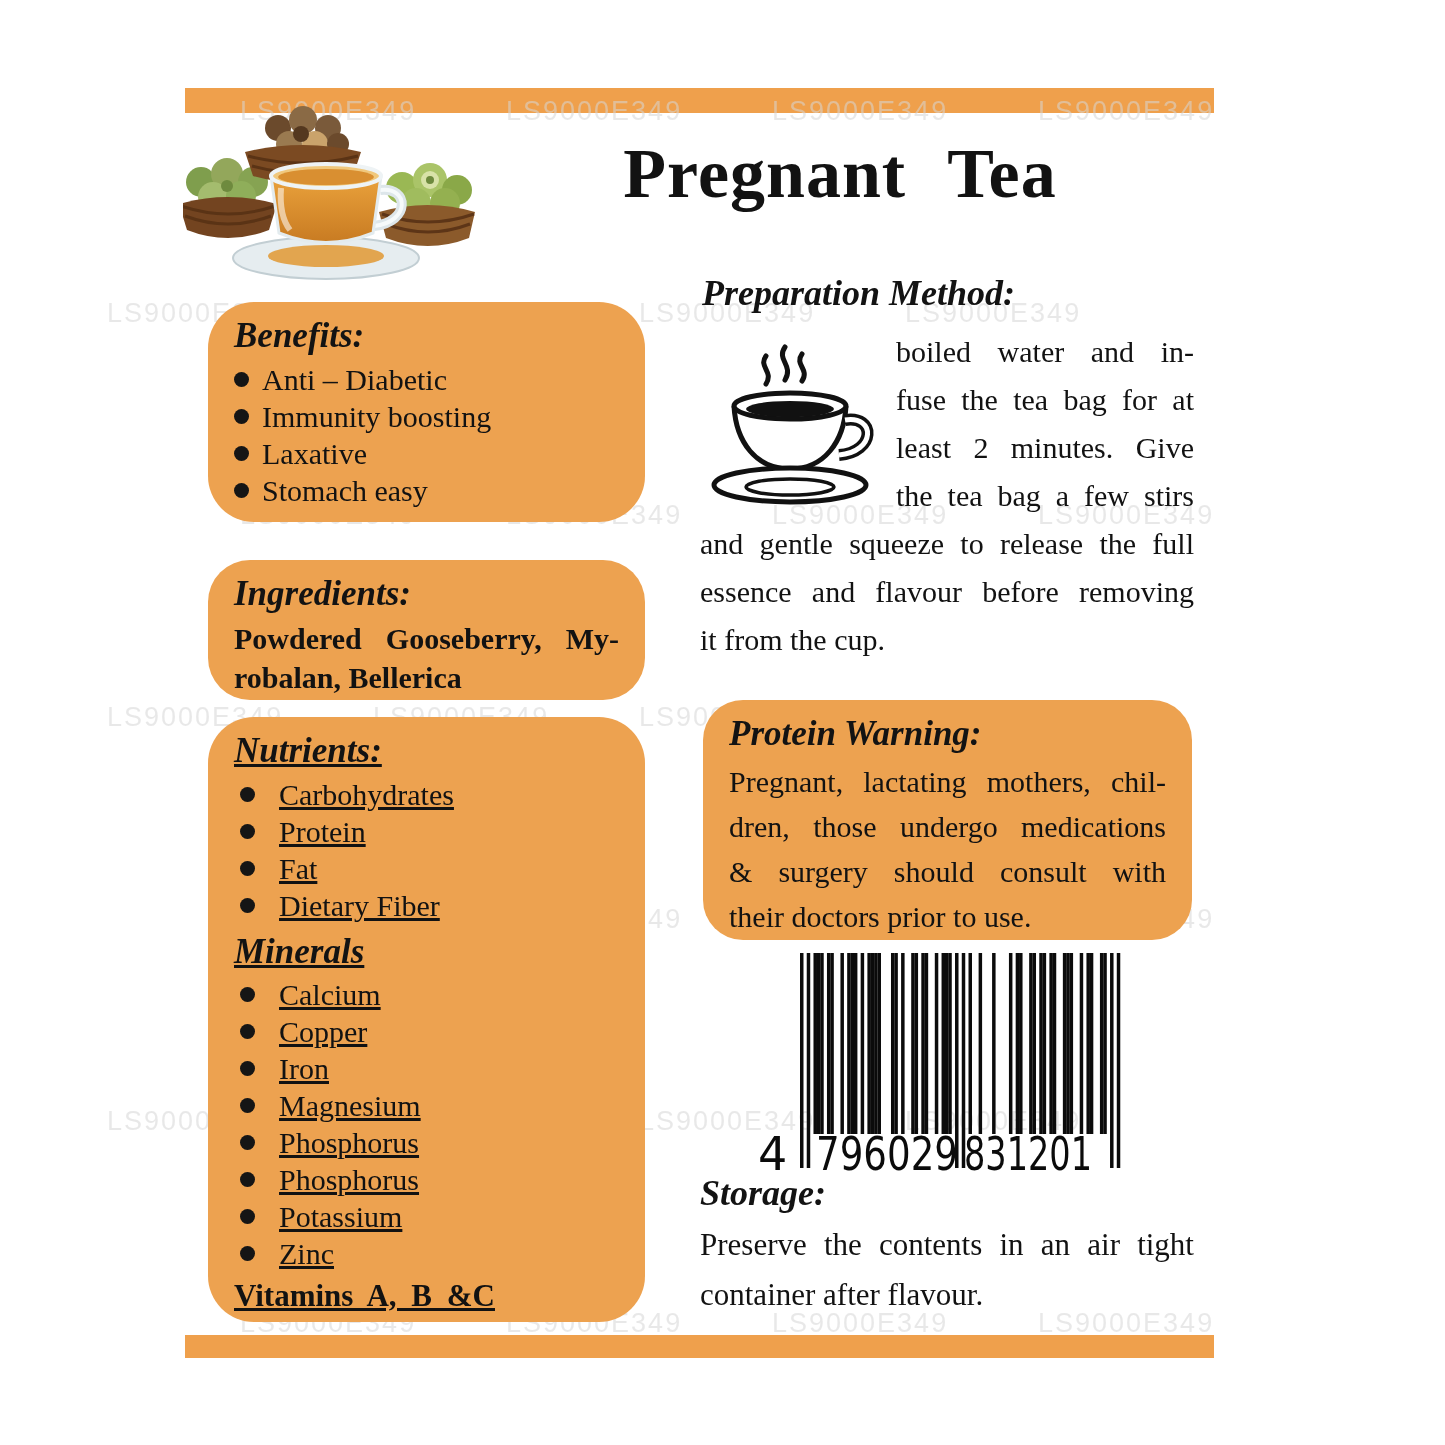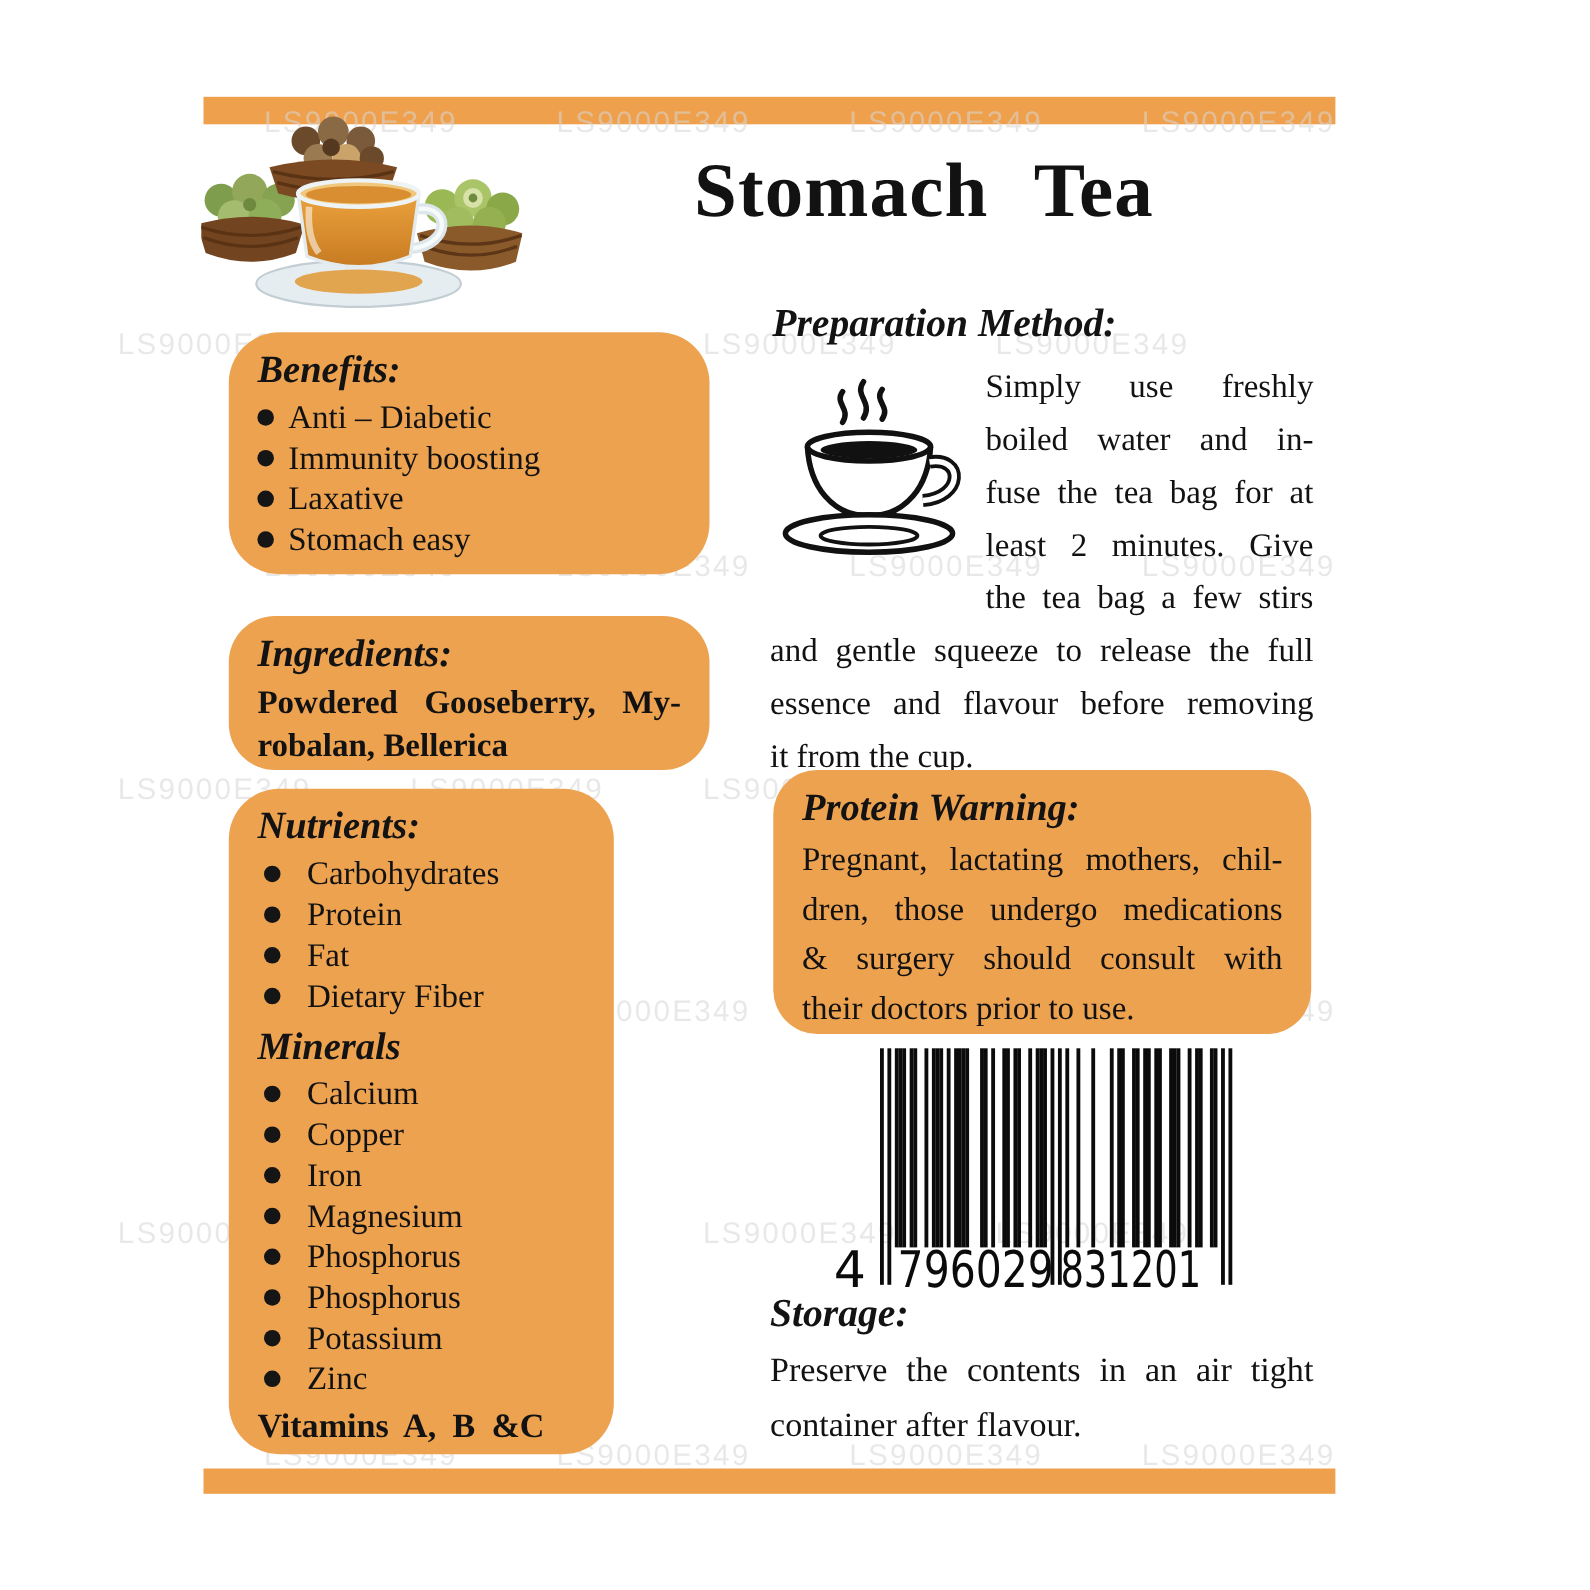--- a/index.html
+++ b/index.html
@@ -11,21 +11,21 @@
 
   .title{position:absolute;left:520px;top:134px;width:640px;margin:0;text-align:center;
          font-size:70px;font-weight:bold;letter-spacing:1px;word-spacing:24px;color:#121212;}
 
   .box{position:absolute;background:var(--orange,#EDA250);border-radius:46px;
        padding:14px 26px;box-sizing:border-box;}
   .box h2, .freehead, .subhead{font-weight:bold;font-style:italic;font-size:35px;margin:0;color:#131313;}
   .box h2{margin-bottom:5px;}
   .benefits{left:208px;top:302px;width:437px;height:220px;}
   .ingredients{left:208px;top:560px;width:437px;height:140px;border-radius:42px;}
-  .nutrients{left:208px;top:717px;width:350px;height:605px;}
+  .nutrients{left:208px;top:717px;width:437px;height:605px;text-decoration:underline;}
   .li{display:flex;align-items:center;font-size:30px;line-height:37px;}
   .dot{width:15px;height:15px;border-radius:50%;background:#151515;margin-right:13px;flex:none;}
   .nutrients .li{line-height:37px;}
   .nutrients .dot{margin-left:6px;margin-right:24px;}
   .subhead{margin-top:8px;margin-bottom:4px;}
   .vitamins{font-size:31px;font-weight:bold;margin-top:6px;word-spacing:7px;}
   .ing-text{font-size:30px;line-height:39px;font-weight:bold;}
 
   .jl{text-align:justify;text-align-last:justify;}
   .ll{text-align:left;}
@@ -138,21 +138,21 @@
       <ellipse cx="143" cy="156" rx="58" ry="11" fill="#e2a54f"></ellipse>
       <path d="M197,90 C226,86 228,122 191,126" stroke="#dde6ea" stroke-width="10" fill="none"></path>
       <path d="M197,90 C226,86 228,122 191,126" stroke="#f6fafb" stroke-width="4" fill="none"></path>
       <path d="M88,76 L96,133 Q143,152 190,133 L198,76 Z" fill="url(#tea)" stroke="#e3ebee" stroke-width="3"></path>
       <ellipse cx="143" cy="76" rx="55" ry="12" fill="#f0c87d" stroke="#eef3f5" stroke-width="4"></ellipse>
       <ellipse cx="143" cy="77" rx="48" ry="8" fill="#d98f31"></ellipse>
       <path d="M98,88 q-2,28 9,42" stroke="rgba(255,255,255,0.55)" stroke-width="6" fill="none"></path>
     </g>
   </svg>
 
-  <h1 class="title">Stomach Tea</h1>
+  <h1 class="title">Pregnant Tea</h1>
 
   <section class="box benefits">
     <h2>Benefits:</h2>
     <div class="li">
         <span class="dot"></span>
         <span>Anti – Diabetic</span>
       </div>
     <div class="li">
         <span class="dot"></span>
         <span>Immunity boosting</span>
@@ -236,21 +236,20 @@
     </g>
     <path d="M28,64 C30,100 50,127 84,127 C118,127 138,100 140,64" fill="#fff" stroke="#111" stroke-width="5"></path>
     <path d="M139,78 C170,73 170,110 133,113" fill="none" stroke="#111" stroke-width="12"></path>
     <path d="M139,78 C170,73 170,110 133,113" fill="none" stroke="#fff" stroke-width="5"></path>
     <ellipse cx="84" cy="64" rx="56" ry="13" fill="#fff" stroke="#111" stroke-width="5"></ellipse>
     <ellipse cx="84" cy="67" rx="44" ry="8" fill="#111"></ellipse>
     <ellipse cx="84" cy="143" rx="76" ry="17" fill="#fff" stroke="#111" stroke-width="5"></ellipse>
     <ellipse cx="84" cy="145" rx="44" ry="8" fill="none" stroke="#111" stroke-width="3.5"></ellipse>
   </svg>
   <div class="prep-text">
-    <div class="jl ind">Simply use freshly</div>
     <div class="jl ind">boiled water and in-</div>
     <div class="jl ind">fuse the tea bag for at</div>
     <div class="jl ind">least 2 minutes. Give</div>
     <div class="jl ind">the tea bag a few stirs</div>
     <div class="jl">and gentle squeeze to release the full</div>
     <div class="jl">essence and flavour before removing</div>
     <div class="ll">it from the cup.</div>
   </div>
 
   <section class="box warning">

